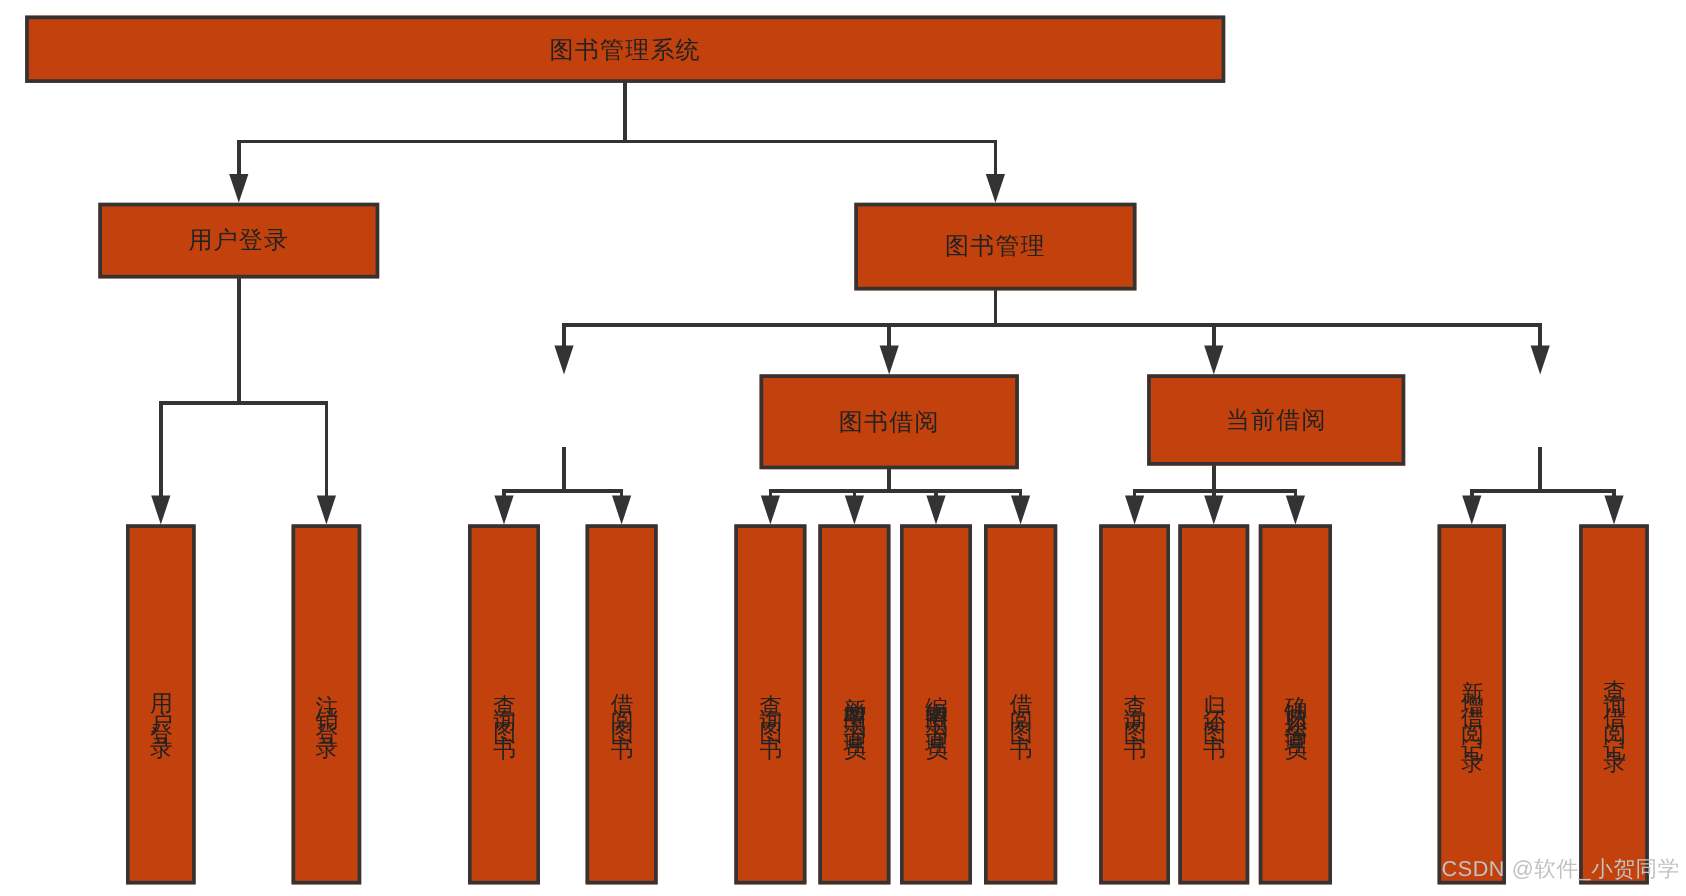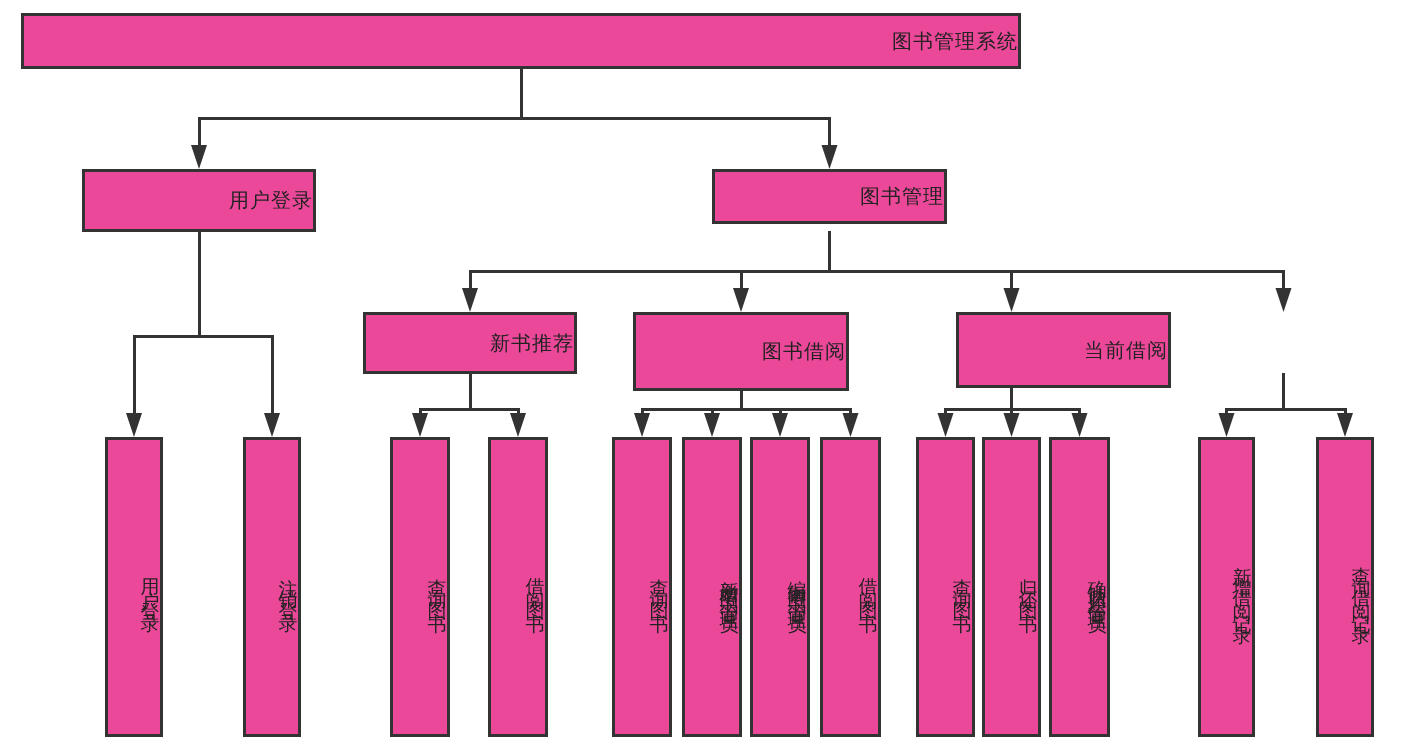--- a/index.html
+++ b/index.html
@@ -17,24 +17,24 @@
     font-family:"Liberation Sans", sans-serif;
   }
   .connectors{
     position:absolute;left:0;top:0;width:1405px;height:747px;
   }
   .nodes{position:absolute;left:0;top:0;width:100%;height:100%;}
   .node{
     position:absolute;
     box-sizing:border-box;
     border:3px solid var(--line);
-    background:#ec4899;
+    background:#c2410c;
     display:flex;
     align-items:center;
-    justify-content:flex-end;
+    justify-content:center;
   }
   .node .label{
     color:var(--text);
     white-space:nowrap;
   }
   .node.h .label{
     font-size:20px;
     letter-spacing:1px;
   }
   .node.v .label{
@@ -115,31 +115,28 @@
         <line x1="1345" y1="409" x2="1345" y2="415" stroke="#333333" stroke-width="3" stroke-linecap="square" shape-rendering="crispEdges"></line>
         <polygon points="1337,413 1353,413 1345,437" fill="#333333"></polygon>
       </svg></div>
   <div id="nodes" class="nodes">
       <div class="node h" style="left: 21px; top: 13px; width: 1000px; height: 56px;">
         <span class="label">图书管理系统</span>
       </div>
       <div class="node h" style="left: 82px; top: 169px; width: 234px; height: 63px;">
         <span class="label">用户登录</span>
       </div>
-      <div class="node h" style="left: 712px; top: 169px; width: 235px; height: 55px;">
+      <div class="node h" style="left: 712px; top: 169px; width: 235px; height: 73px;">
         <span class="label">图书管理</span>
       </div>
       <div class="node v" style="left: 105px; top: 437px; width: 58px; height: 300px;">
         <span class="label loose">用户登录</span>
       </div>
       <div class="node v" style="left: 243px; top: 437px; width: 58px; height: 300px;">
         <span class="label loose">注销登录</span>
-      </div>
-      <div class="node h" style="left: 363px; top: 312px; width: 214px; height: 62px;">
-        <span class="label">新书推荐</span>
       </div>
       <div class="node h" style="left: 633px; top: 312px; width: 216px; height: 79px;">
         <span class="label">图书借阅</span>
       </div>
       <div class="node h" style="left: 956px; top: 312px; width: 215px; height: 76px;">
         <span class="label">当前借阅</span>
       </div>
       <div class="node v" style="left: 390px; top: 437px; width: 60px; height: 300px;">
         <span class="label loose">查询图书</span>
       </div>
@@ -167,13 +164,14 @@
       <div class="node v" style="left: 1049px; top: 437px; width: 61px; height: 300px;">
         <span class="label tight">确认归还（管理员）</span>
       </div>
       <div class="node v" style="left: 1198px; top: 437px; width: 57px; height: 300px;">
         <span class="label loose">新增借阅记录</span>
       </div>
       <div class="node v" style="left: 1316px; top: 437px; width: 58px; height: 300px;">
         <span class="label loose">查询借阅记录</span>
       </div>
     </div>
+  <div class="watermark">CSDN @软件_小贺同学</div>
 </div>
 
 </body></html>

